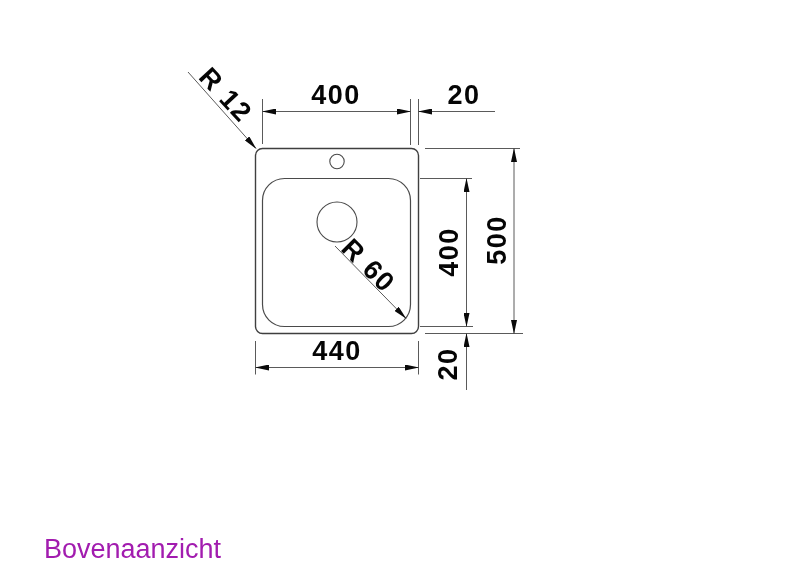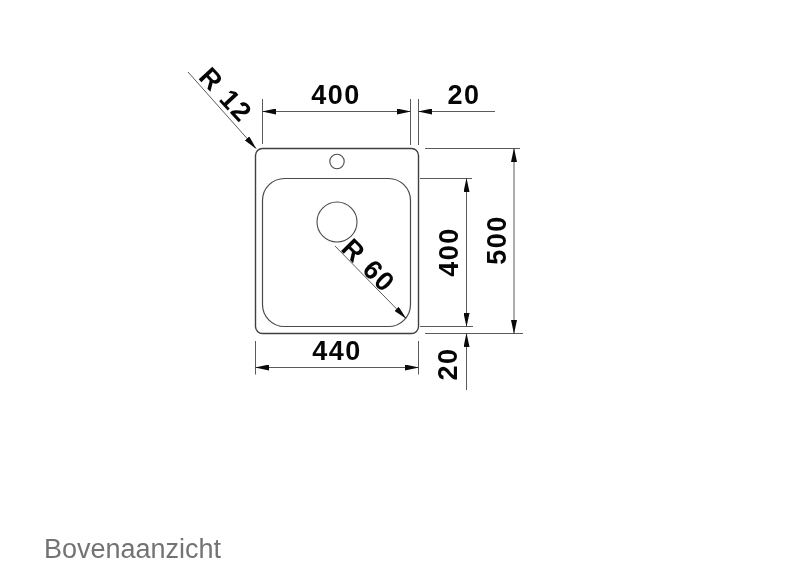--- a/index.html
+++ b/index.html
@@ -17,21 +17,21 @@
     font-weight:bold;
     fill:#050505;
     letter-spacing:1.5px;
   }
   .caption{
     position:absolute;
     left:44px;
     top:534px;
     font-size:27px;
     font-weight:400;
-    color:#737373;
+    color:#a21caf;
     white-space:nowrap;
   }
   .thin{stroke:#5a5a5a;stroke-width:1;fill:none;}
   .outline{stroke:#3f3f3f;fill:#ffffff;}
 </style>
 </head>
 <body>
 
 <div class="page">
 

